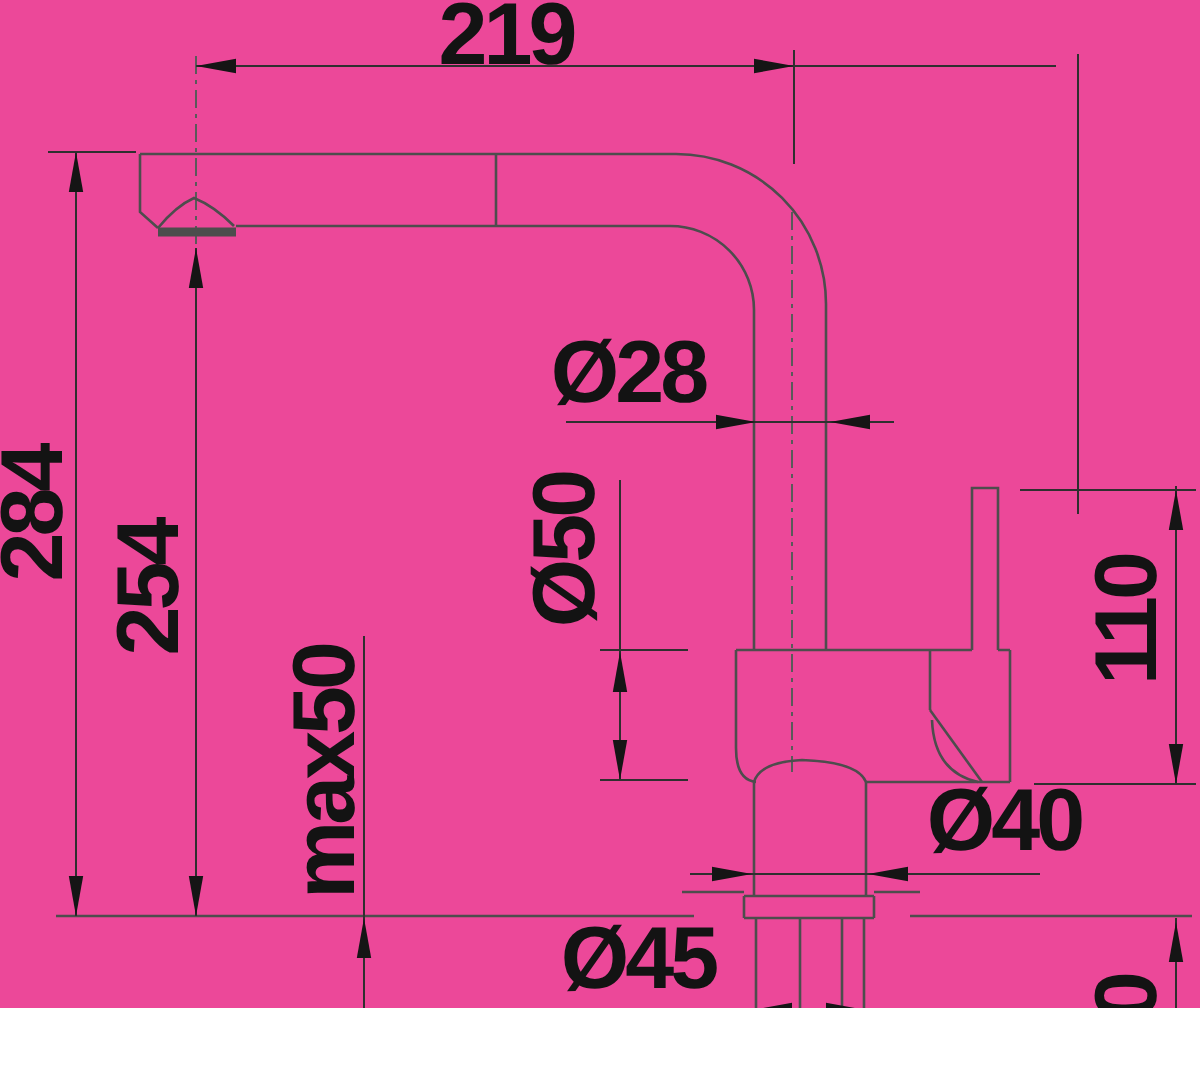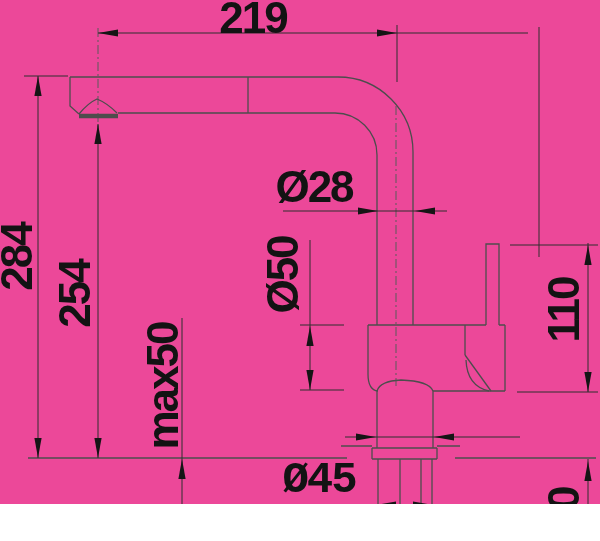--- a/index.html
+++ b/index.html
@@ -136,21 +136,22 @@
 
       <polygon class="arrow" points="376,505 396,501.4 396,508.6"></polygon>
       <polygon class="arrow" points="433,505 413,501.4 413,508.6"></polygon>
 
       <polygon class="arrow" points="588,461 584.4,481 591.6,481"></polygon>
     </g>
   </svg>
 
   <div class="lbl" style="left:253px;top:20px;">219</div>
   <div class="lbl" style="left:314px;top:189px;">Ø28</div>
-  <div class="lbl" style="left:319px;top:482px;font-family:Liberation Mono, monospace;">Ø45</div>
+  <div class="lbl" style="left:502px;top:413px;">Ø40</div>
+  <div class="lbl" style="left:319px;top:482px;">Ø45</div>
   <div class="lbl rot" style="left:17px;top:257px;">284</div>
   <div class="lbl rot" style="left:75px;top:294px;">254</div>
   <div class="lbl rot" style="left:163px;top:386px;">max50</div>
   <div class="lbl rot" style="left:283px;top:275px;">Ø50</div>
   <div class="lbl rot" style="left:564px;top:310px;">110</div>
   <div class="lbl rot" style="left:564px;top:510px;">50</div>
 
 </div>
 
 </body></html>

